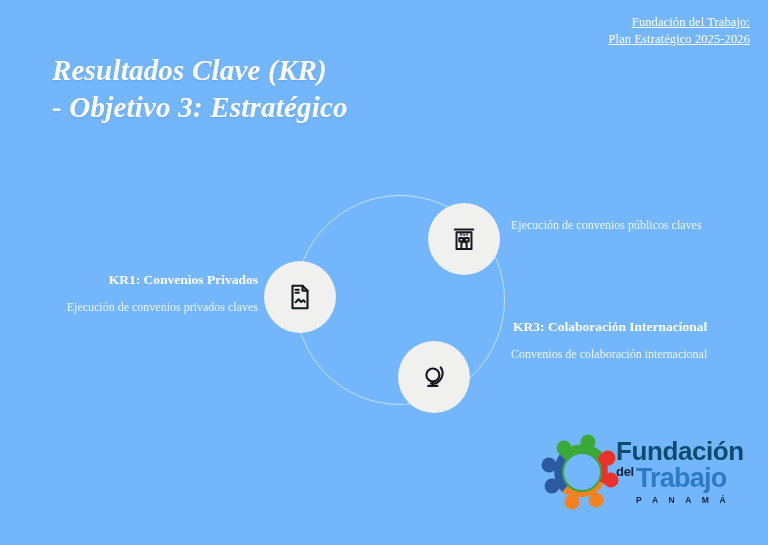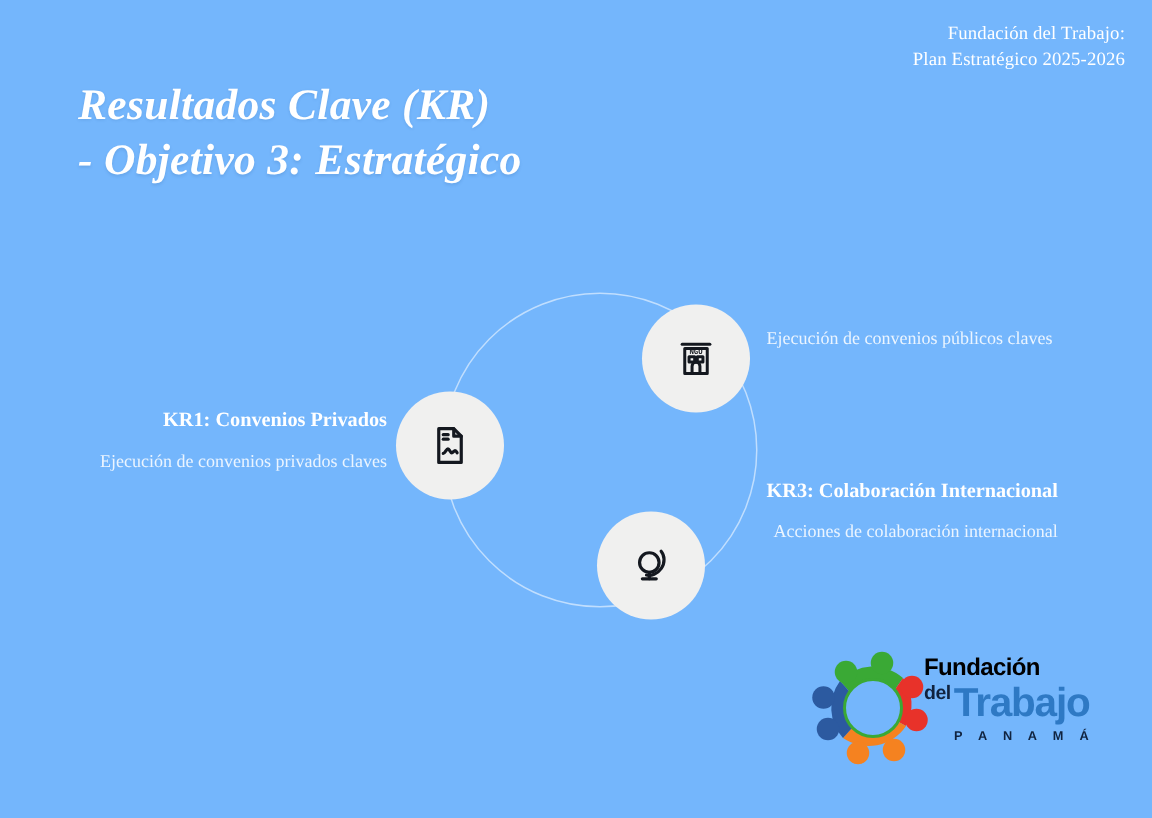--- a/index.html
+++ b/index.html
@@ -25,21 +25,21 @@
   .doc-header {
     position: absolute;
     top: 14px;
     right: 18px;
     text-align: right;
     color: #ffffff;
     font-size: 12.5px;
     line-height: 1.35;
     letter-spacing: 0.1px;
   }
-  .doc-header div { white-space: nowrap; }
+  .doc-header div { white-space: nowrap; text-decoration: underline; }
 
   
   .slide-title {
     position: absolute;
     left: 52px;
     top: 52px;
     color: #ffffff;
     font-size: 29px;
     font-weight: bold;
     font-style: italic;
@@ -130,23 +130,23 @@
     height: 78px;
   }
   .logo-type {
     position: absolute;
     left: 78px;
     top: 8px;
     width: 128px;
   }
   .lt-l1 {
     font-family: "Liberation Sans", sans-serif;
-    font-size: 16px;
-    font-weight: bold;
-    color: #000000;
+    font-size: 26px;
+    font-weight: bold;
+    color: #0c4a6e;
     line-height: 1;
     letter-spacing: -0.4px;
   }
   .lt-l2 {
     display: flex;
     align-items: flex-start;
     line-height: 1;
     margin-top: 1px;
   }
   .lt-del {
@@ -234,21 +234,21 @@
       <div class="kr-title">KR1: Convenios Privados</div>
       <div class="kr-desc">Ejecución de convenios privados claves</div>
     </div>
 
     <div class="kr-text kr2-text">
       <div class="kr-desc">Ejecución de convenios públicos claves</div>
     </div>
 
     <div class="kr-text kr3-text">
       <div class="kr-title">KR3: Colaboración Internacional</div>
-      <div class="kr-desc">Acciones de colaboración internacional</div>
+      <div class="kr-desc">Convenios de colaboración internacional</div>
     </div>
 
   </div>
 
   <div class="logo">
     <div class="logo-mark">
       <svg width="86" height="78" viewBox="0 0 86 78">
 
         <path d="M22 22 A30 30 0 0 1 64 20 L57 30 A19 19 0 0 0 30 31 Z" fill="#3aa935"></path>
 

